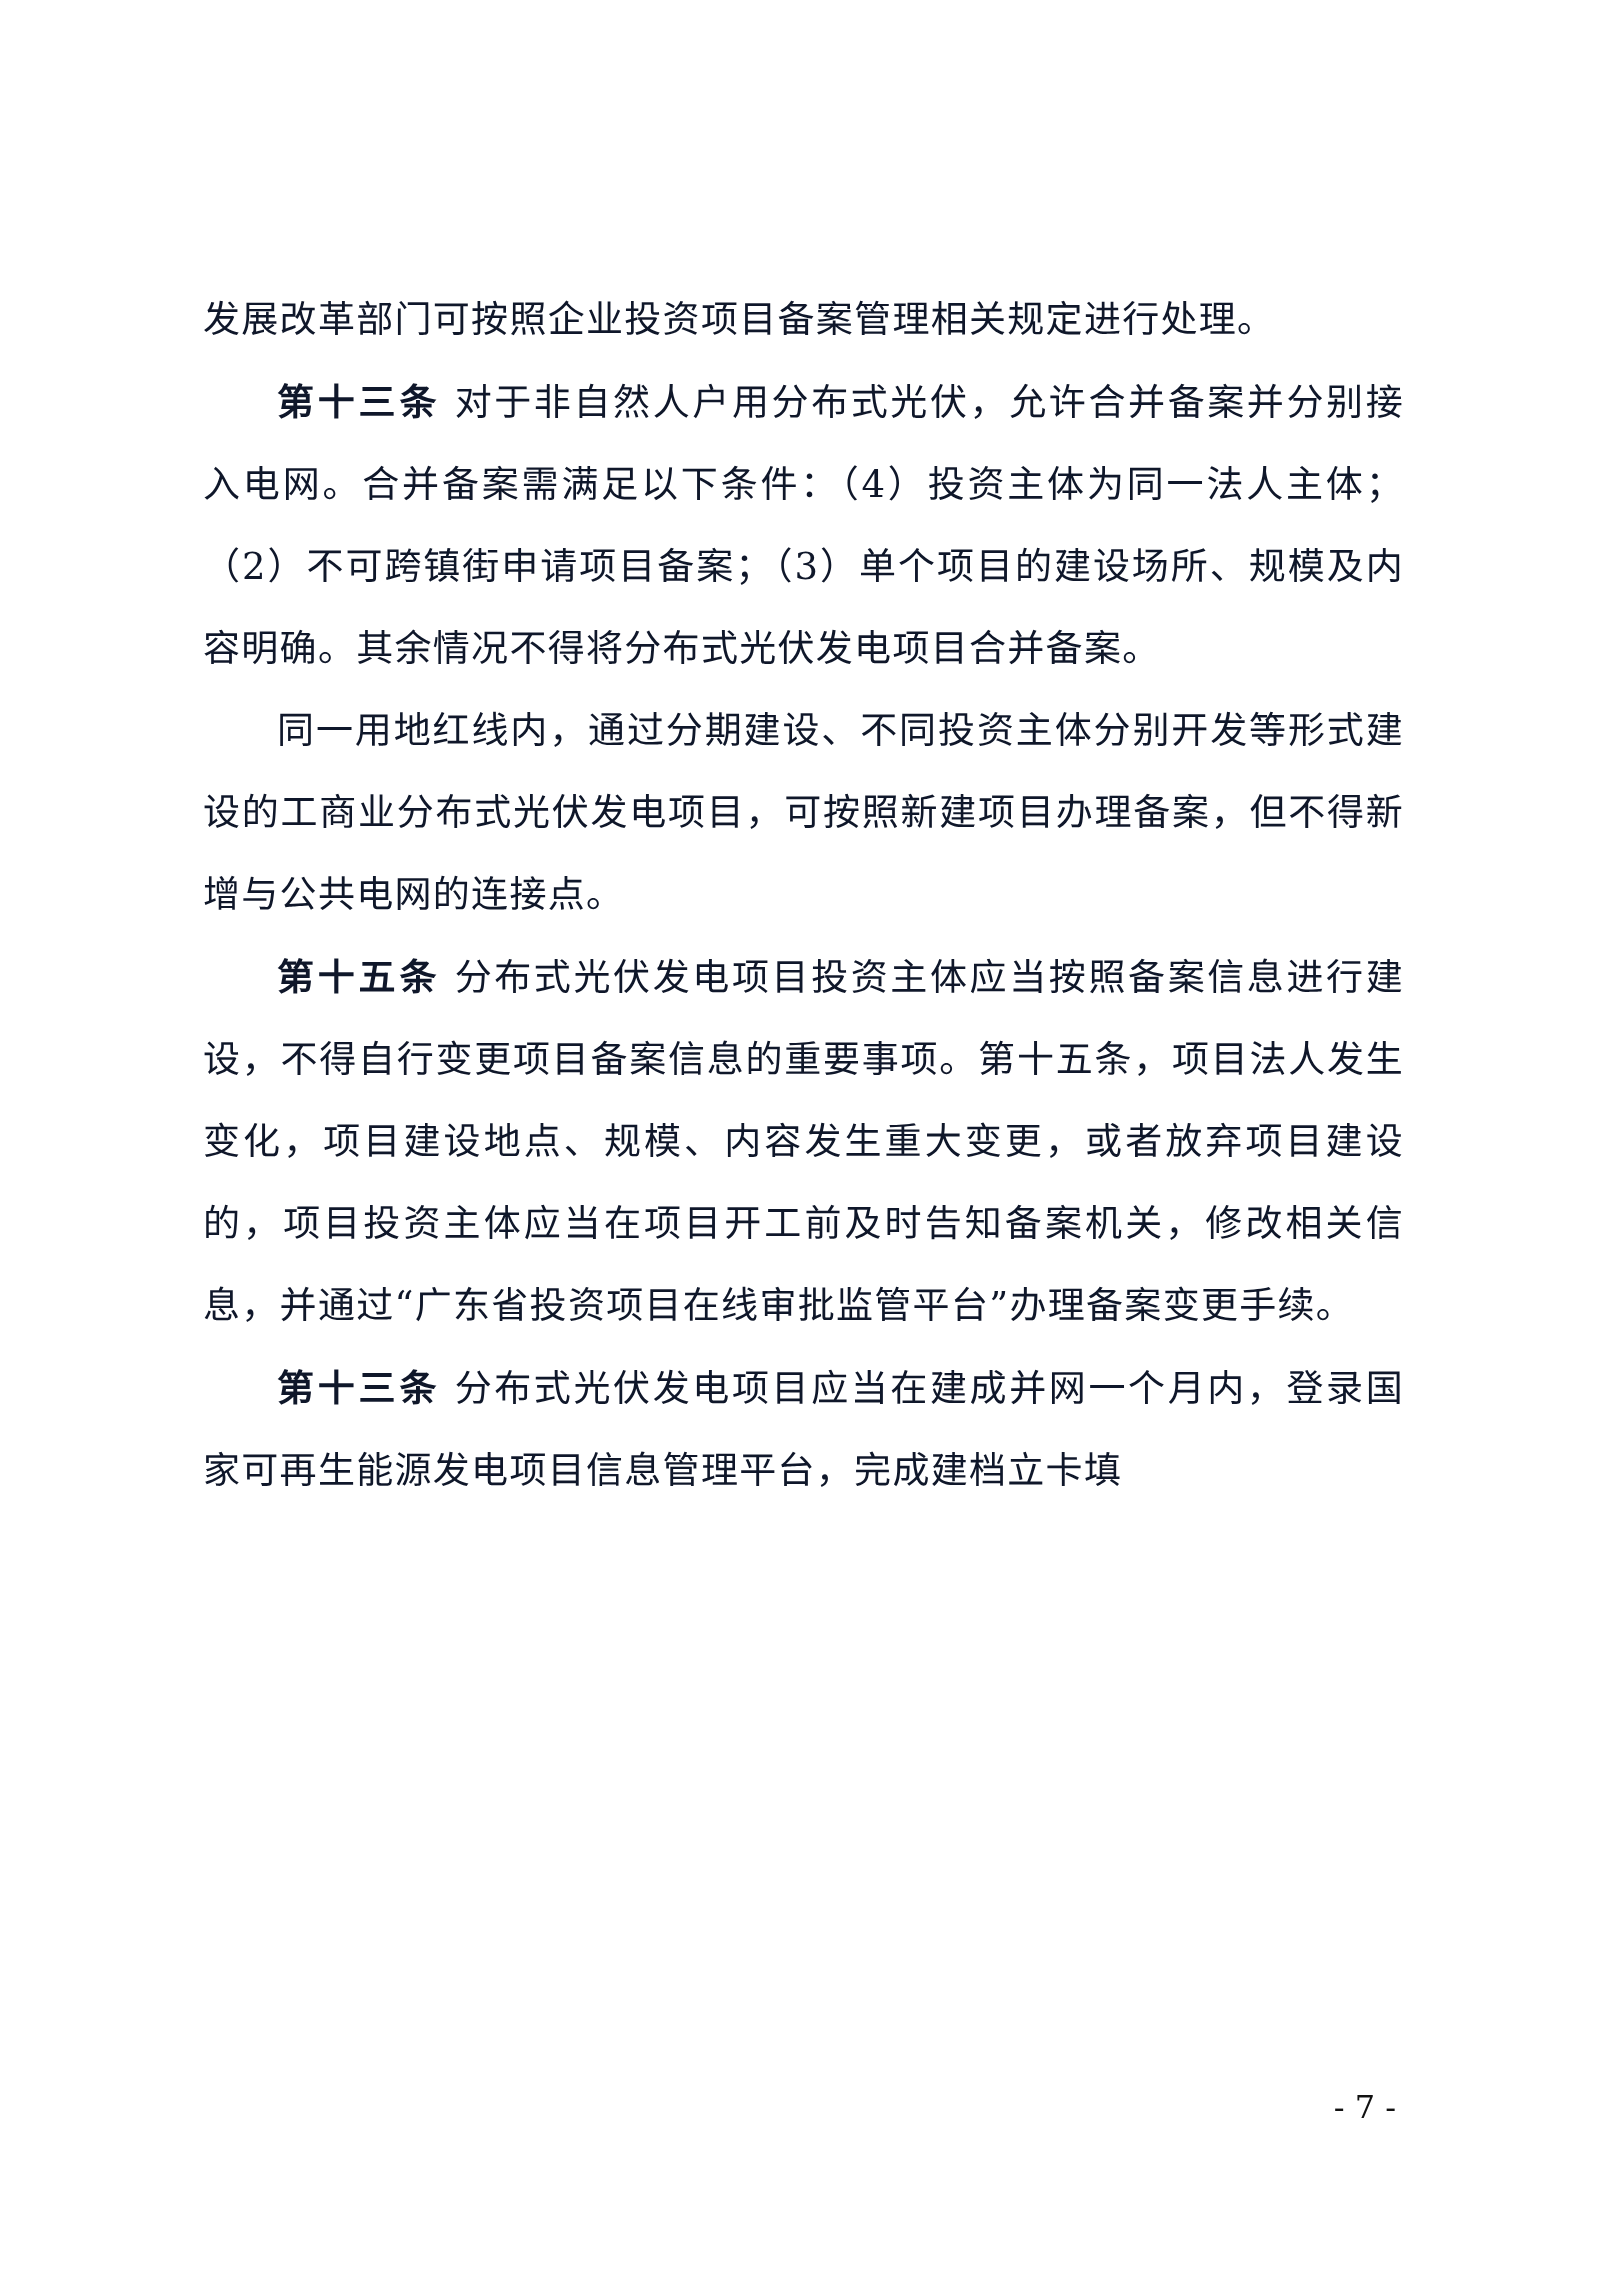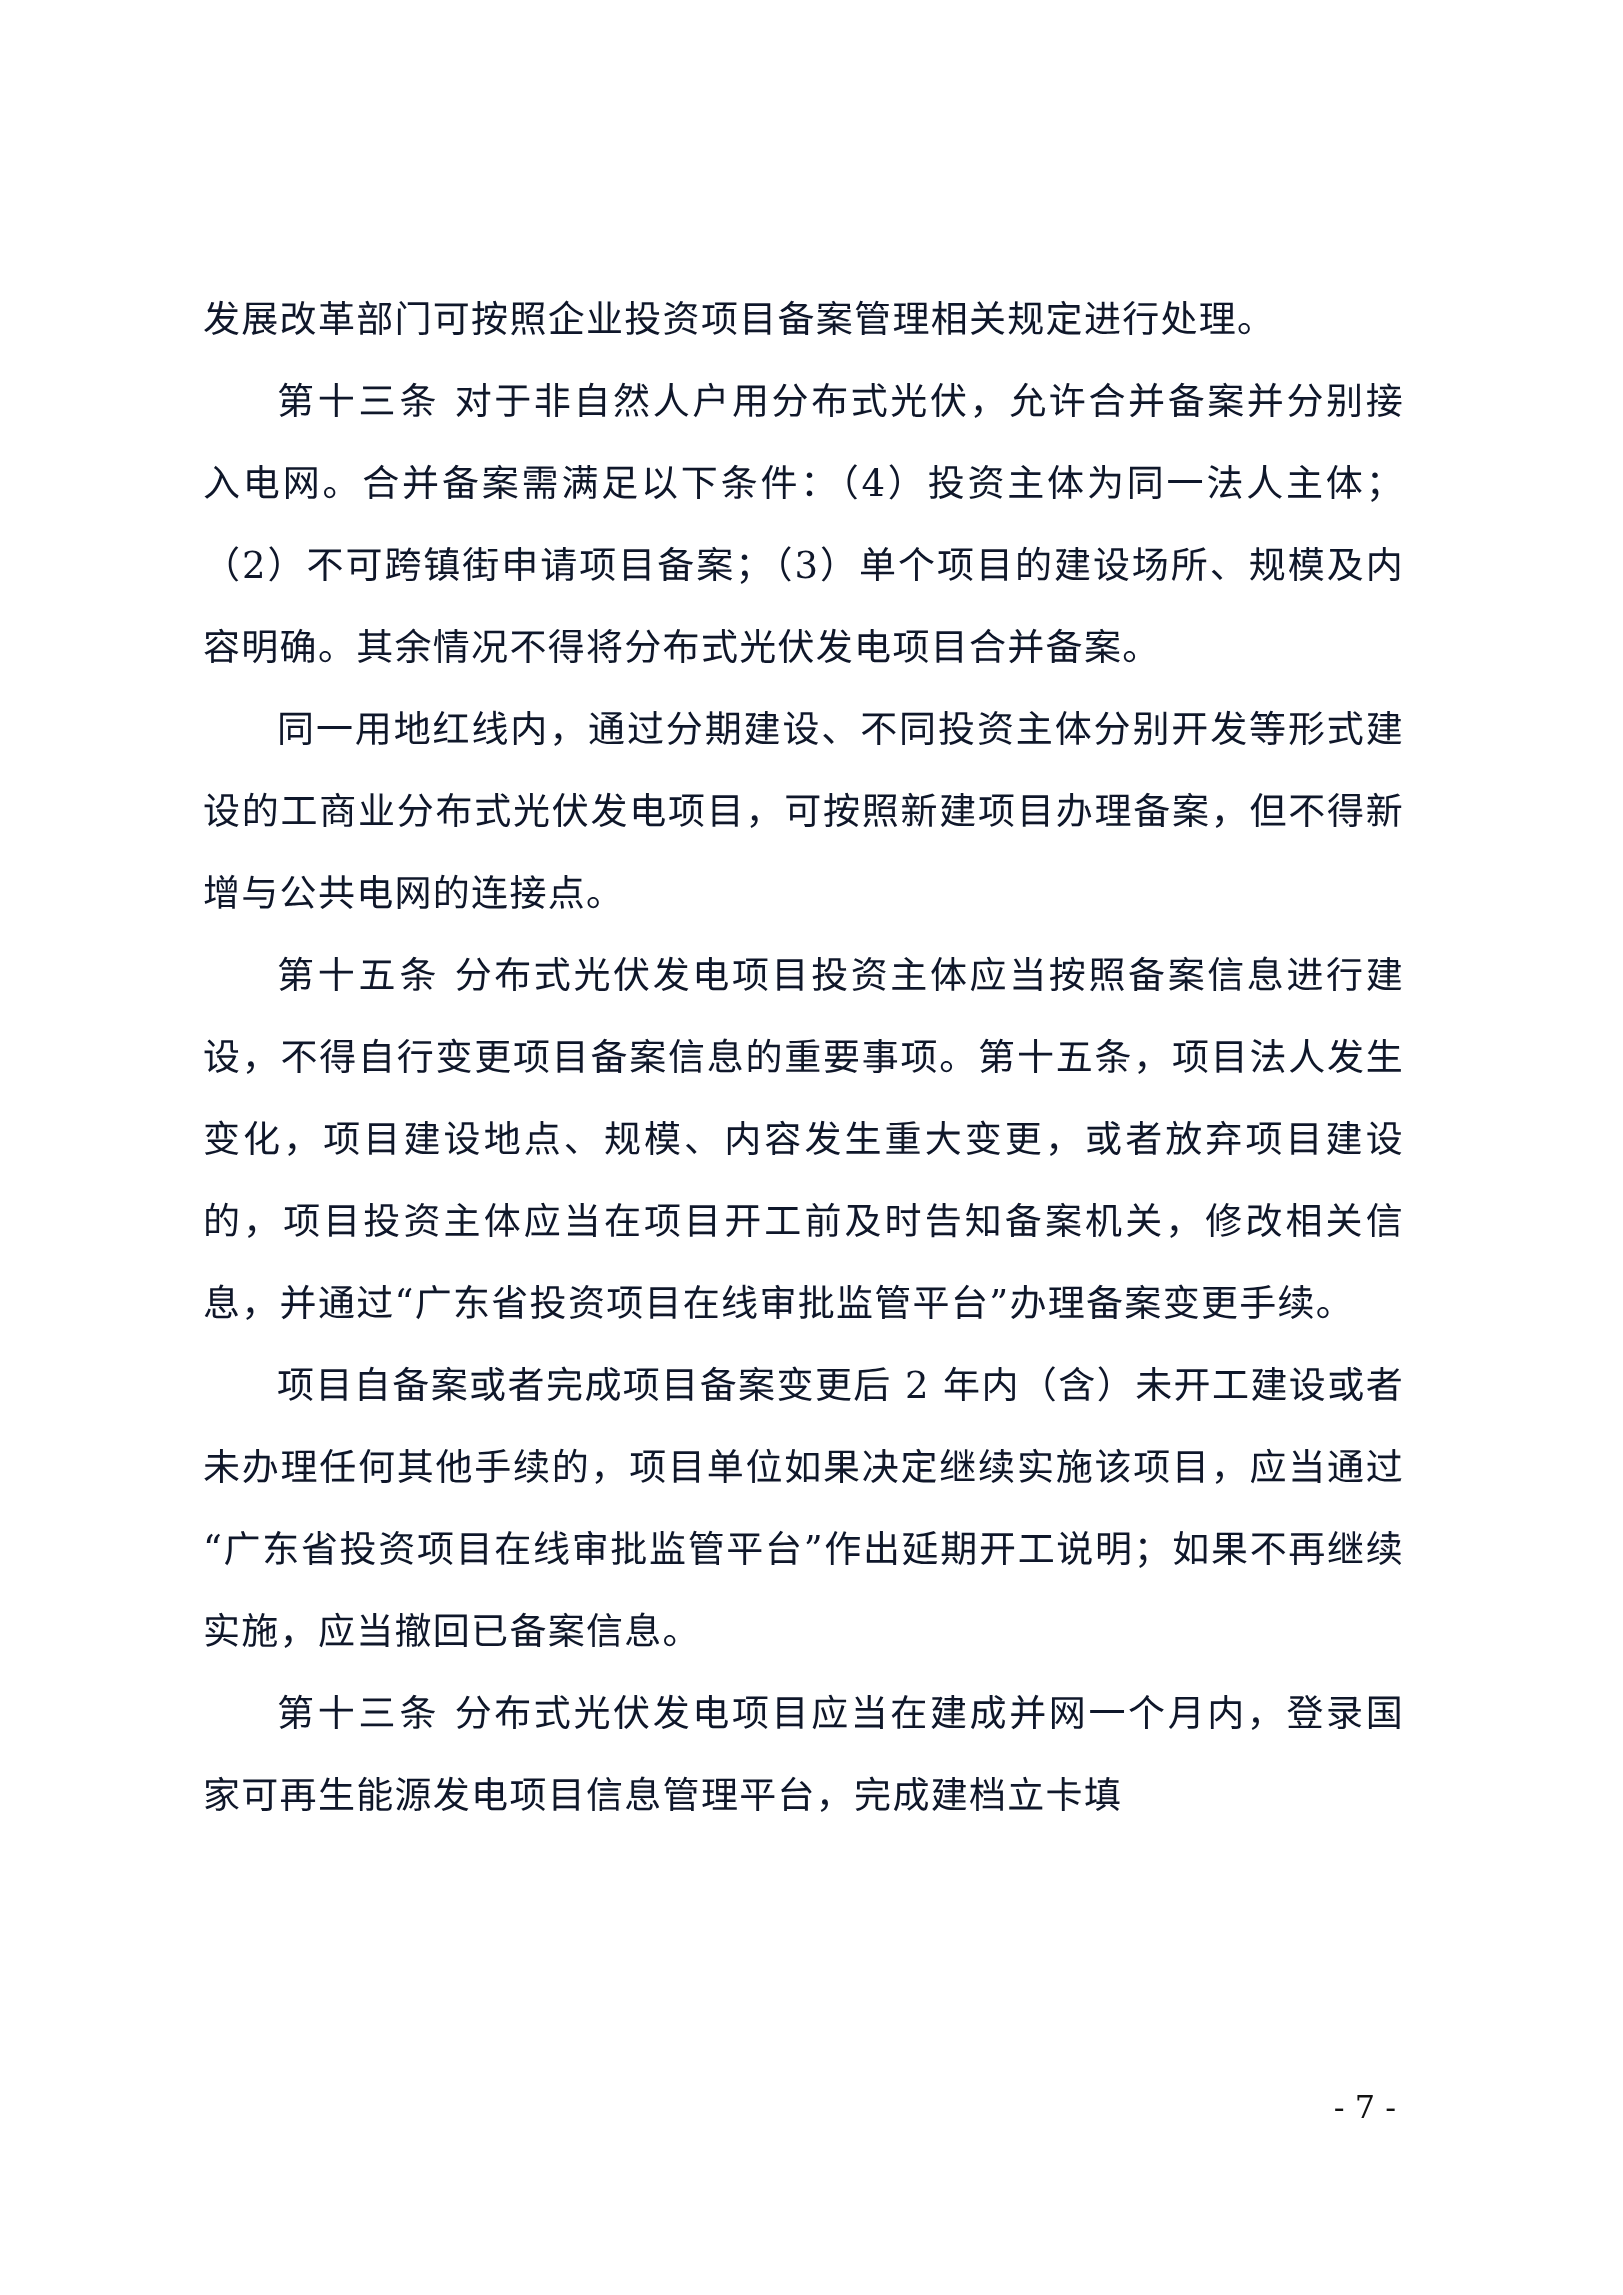--- a/index.html
+++ b/index.html
@@ -37,21 +37,21 @@
     text-align: justify;
     text-justify: inter-ideograph;
     margin: 0;
     color: #0f172a;
     font-family: "DejaVu Serif", "Liberation Serif", serif;
   }
   .indent {
     text-indent: 74px;
   }
   .article-label {
-    font-weight: normal;
+    font-weight: bold;
     letter-spacing: 2.5px;
     margin-top: 36px;
   }
   .footer {
     position: absolute;
     left: 0;
     top: 2088px;
     width: 1623px;
     text-align: right;
     padding-right: 227px;
@@ -79,23 +79,20 @@
 
     <p class="para indent">
       <span>同一用地红线内，通过分期建设、不同投资主体分别开发等形式建设的工商业分布式光伏发电项目，可按照新建项目办理备案，但不得新增与公共电网的连接点。</span>
     </p>
 
     <p class="para indent">
       <span class="article-label">第十五条</span>
       <span>分布式光伏发电项目投资主体应当按照备案信息进行建设，不得自行变更项目备案信息的重要事项。第十五条，项目法人发生变化，项目建设地点、规模、内容发生重大变更，或者放弃项目建设的，项目投资主体应当在项目开工前及时告知备案机关，修改相关信息，并通过“广东省投资项目在线审批监管平台”办理备案变更手续。</span>
     </p>
 
-    <p class="para indent">
-      <span>项目自备案或者完成项目备案变更后 2 年内（含）未开工建设或者未办理任何其他手续的，项目单位如果决定继续实施该项目，应当通过“广东省投资项目在线审批监管平台”作出延期开工说明；如果不再继续实施，应当撤回已备案信息。</span>
-    </p>
 
     <p class="para indent">
       <span class="article-label">第十三条</span>
       <span>分布式光伏发电项目应当在建成并网一个月内，登录国家可再生能源发电项目信息管理平台，完成建档立卡填</span>
     </p>
 
   </div>
 
   <div class="footer">- 7 -</div>
 

